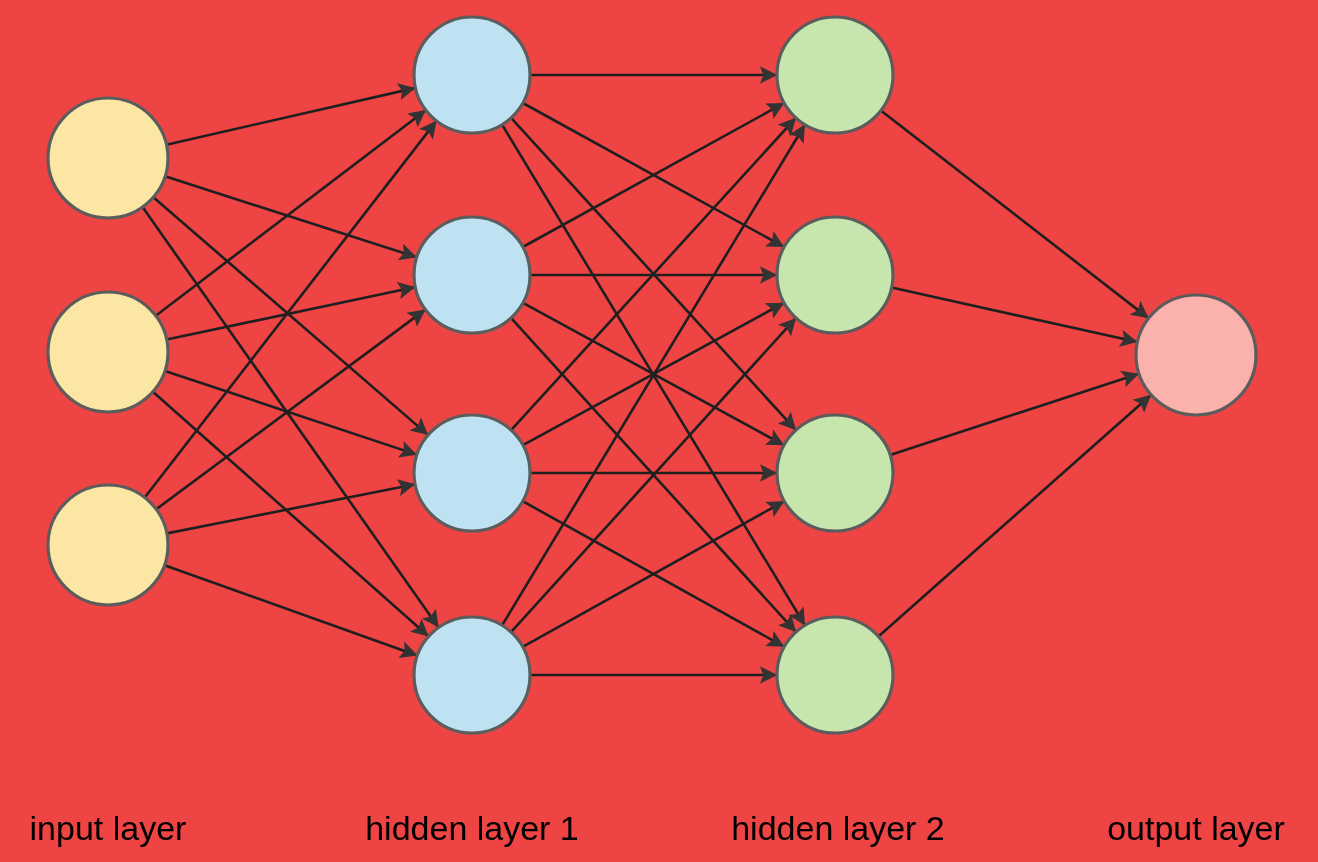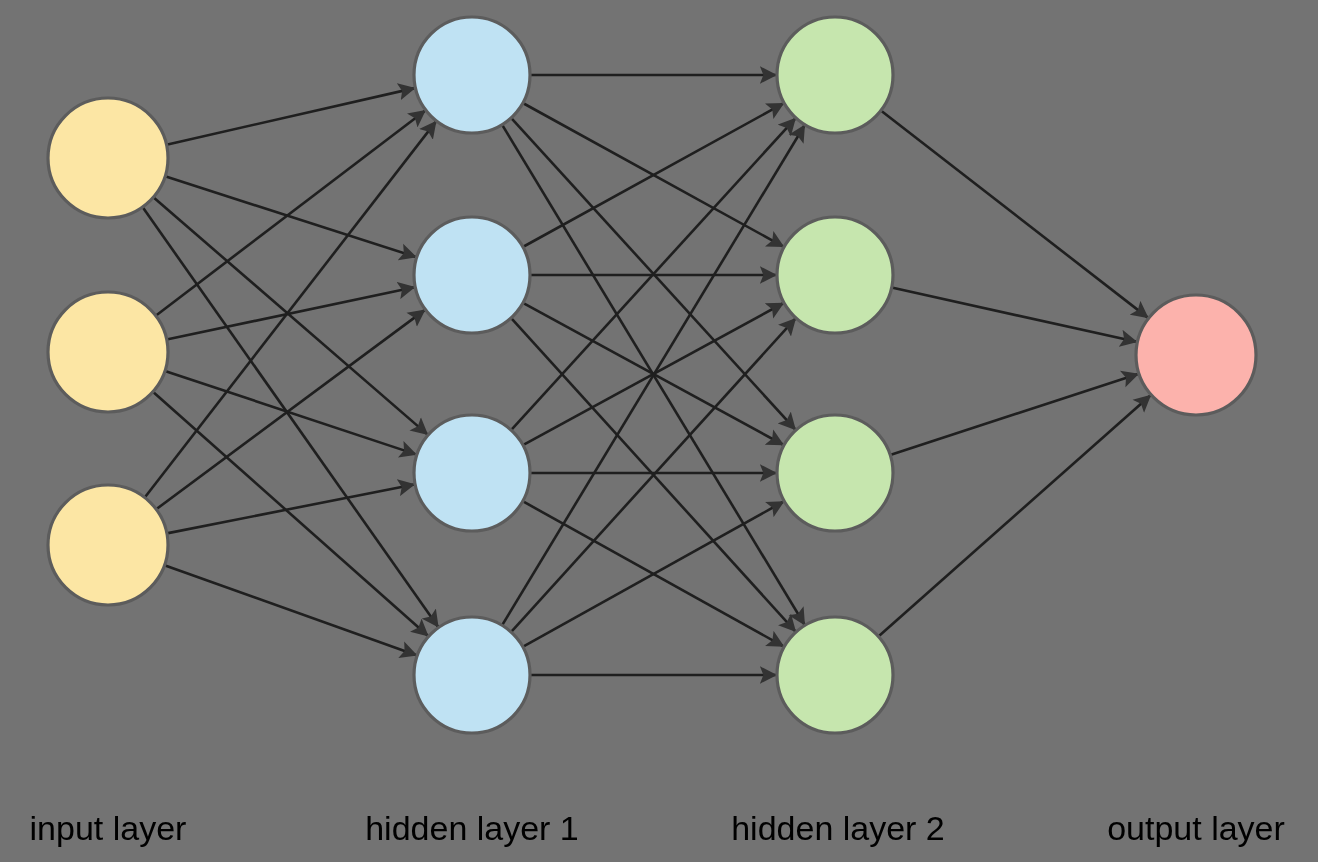--- a/index.html
+++ b/index.html
@@ -10,21 +10,21 @@
   body {
     width: 1318px;
     height: 862px;
     font-family: "Liberation Sans", sans-serif;
     overflow: hidden;
   }
   #stage {
     position: relative;
     width: 1318px;
     height: 862px;
-    background: #737373;
+    background: #ef4444;
   }
   #net-svg {
     position: absolute;
     left: 0;
     top: 0;
     width: 1318px;
     height: 862px;
     display: block;
   }
   .layer-label {

